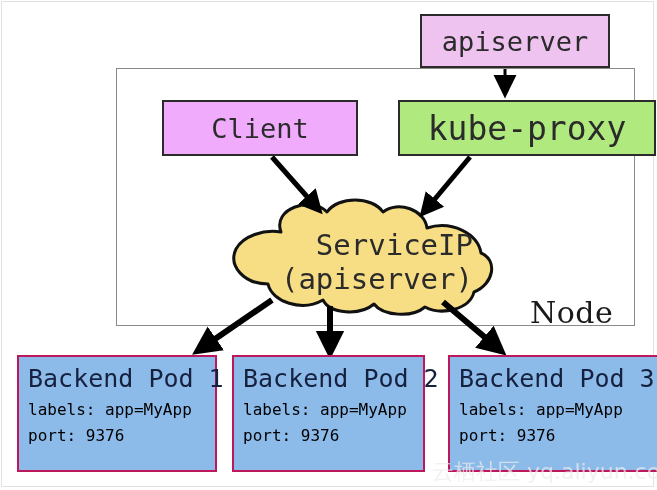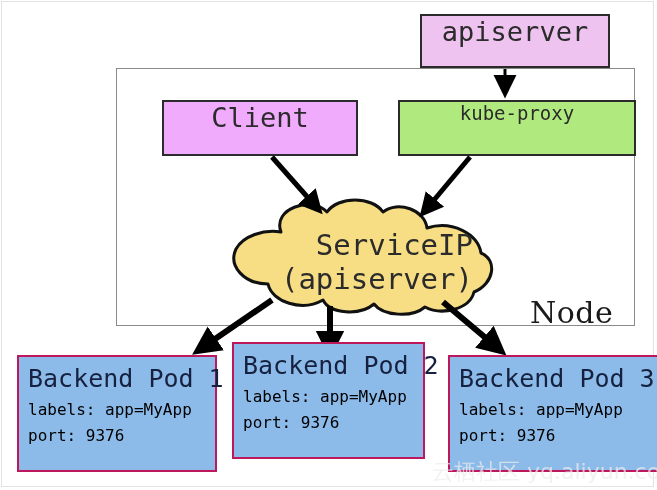--- a/index.html
+++ b/index.html
@@ -38,51 +38,51 @@
     font-family: "DejaVu Serif", serif;
     font-size: 30px;
     color: #1a1a1a;
     letter-spacing: 0.5px;
   }
   .box {
     position: absolute;
     box-sizing: border-box;
     border: 2px solid #2b2b2b;
     display: flex;
-    align-items: flex-start;
+    align-items: center;
     justify-content: center;
     color: #2b2b2b;
   }
   .box-apiserver {
     left: 420px; top: 14px;
     width: 190px; height: 54px;
     background: #efc3f0;
     font-size: 27px;
   }
   .box-client {
     left: 162px; top: 100px;
     width: 196px; height: 56px;
     background: #f0abfc;
     font-size: 27px;
   }
   .box-kubeproxy {
     left: 398px; top: 100px;
-    width: 238px; height: 56px;
+    width: 258px; height: 56px;
     background: #b0ea7e;
-    font-size: 19px;
+    font-size: 33px;
   }
   .pod {
     position: absolute;
     box-sizing: border-box;
     border: 2px solid #be185d;
     background: #8cbbea;
     padding: 4px 9px 0 9px;
   }
   .pod-1 { left: 17px;  top: 355px; width: 200px; height: 117px; }
-  .pod-2 { left: 232px; top: 342px; width: 193px; height: 117px; }
+  .pod-2 { left: 232px; top: 355px; width: 193px; height: 117px; }
   .pod-3 { left: 448px; top: 355px; width: 226px; height: 117px; }
   .pod-title {
     font-size: 25px;
     color: #16213f;
     line-height: 36px;
     white-space: nowrap;
   }
   .pod-meta {
     font-size: 16px;
     color: #000000;

